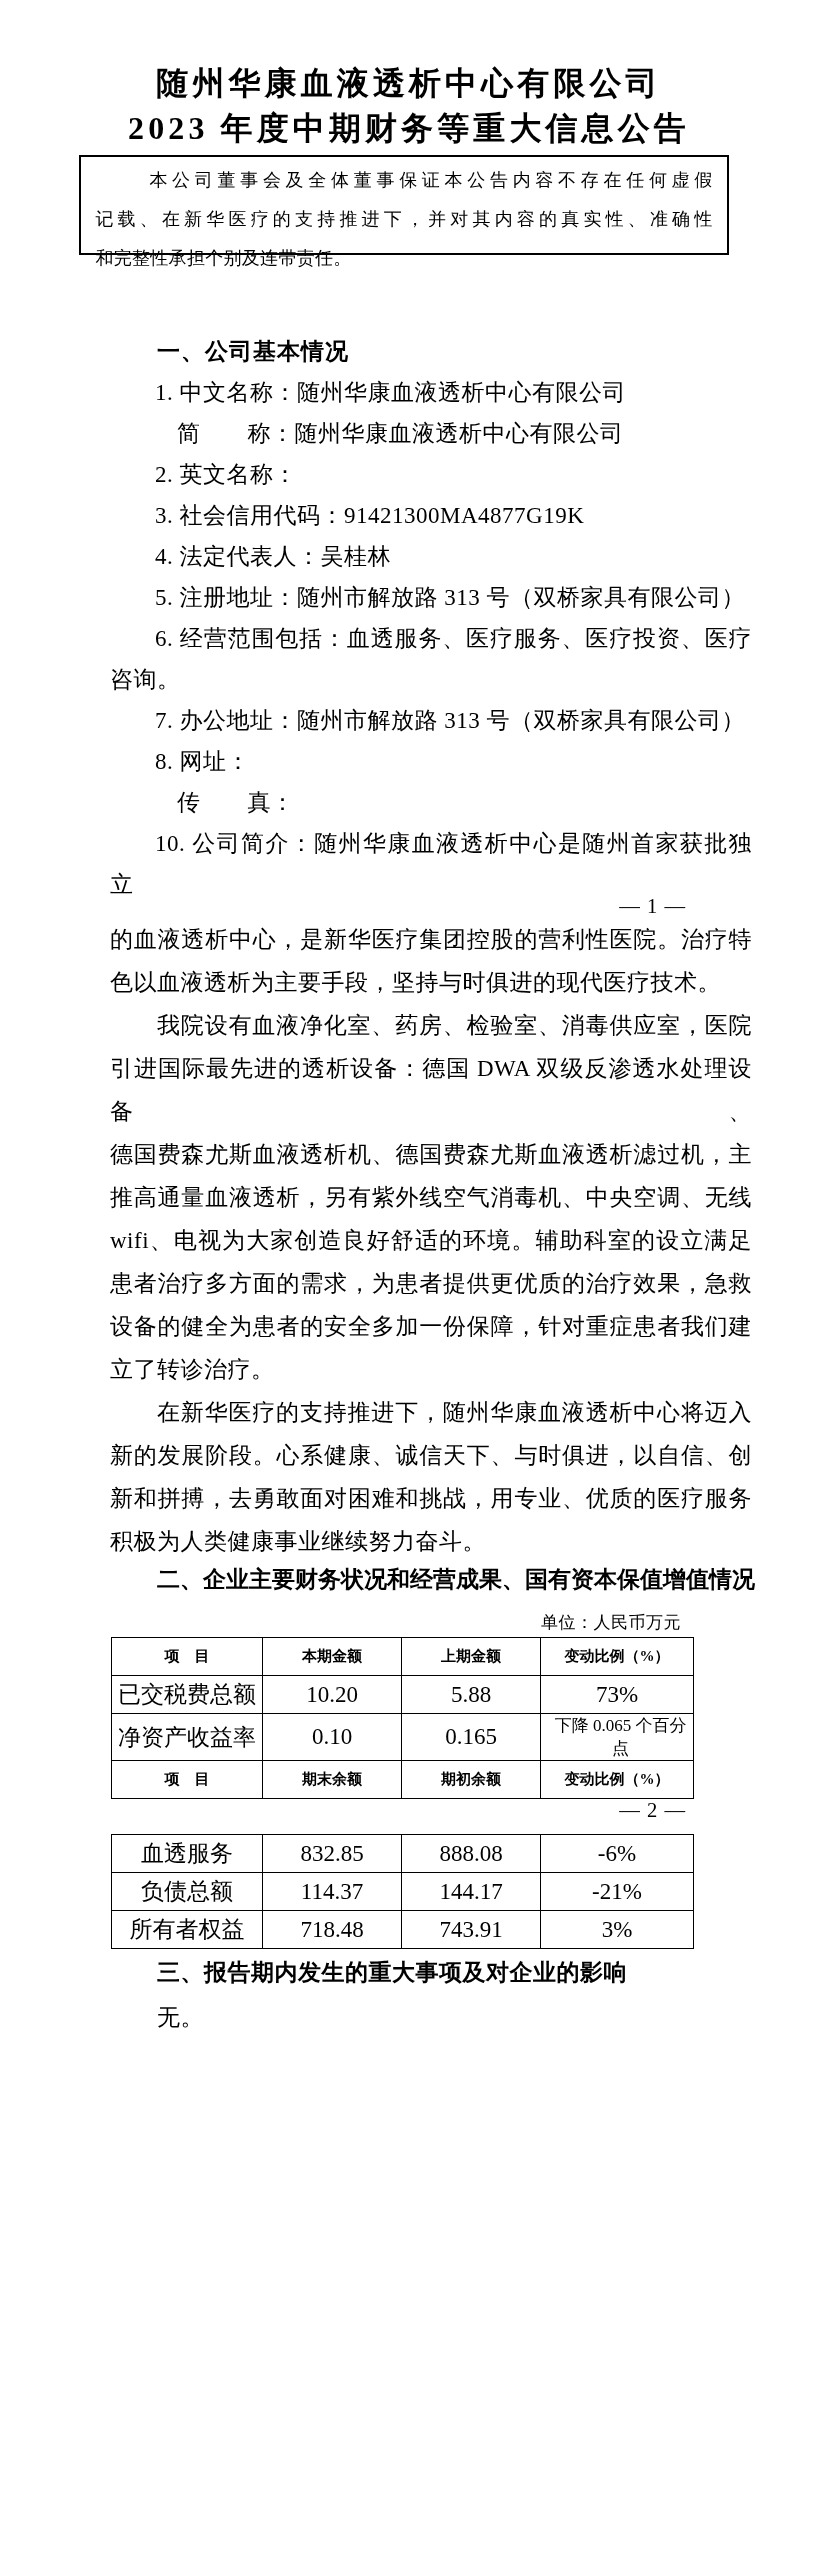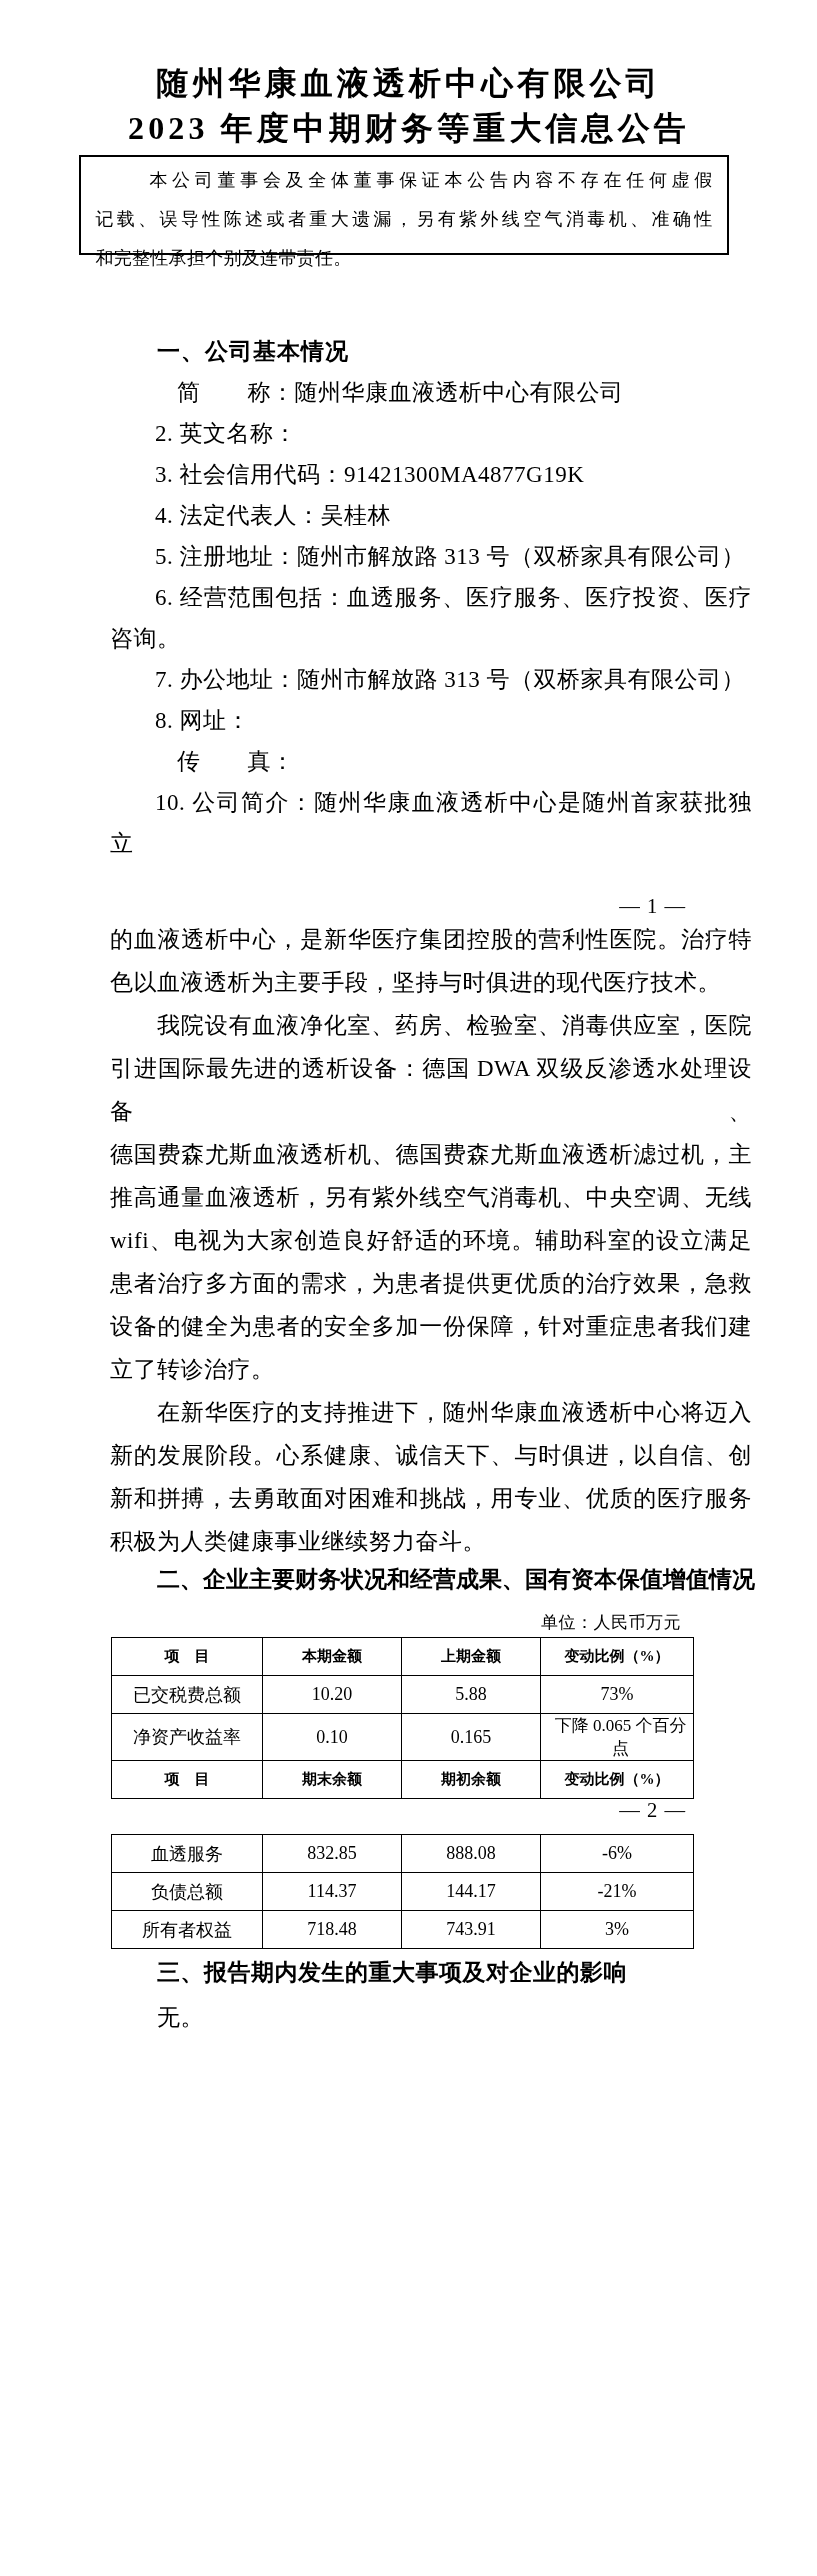--- a/index.html
+++ b/index.html
@@ -34,46 +34,47 @@
 
   .page-marker{left:0;width:818px;box-sizing:border-box;padding-right:132px;
                text-align:right;font-size:20.6px;letter-spacing:1px;}
   .pm1{top:895px;} .pm2{top:1799px;}
 
   .unit-note{top:1611px;left:541px;font-size:17px;letter-spacing:0.5px;}
 
   
   table.fin{border-collapse:collapse;table-layout:fixed;border:1.5px solid #000;}
   table.fin td{border:1px solid #000;text-align:center;vertical-align:middle;
-               height:37px;padding:0;font-size:18px;overflow:hidden;}
+               height:37px;padding:0;font-size:23px;overflow:hidden;}
   table.fin td.hd{font-weight:700;font-size:15px;text-align:center;}
   table.fin td.tight{font-size:17px;padding-left:7px;}
   .tbl1{top:1637px;left:111px;}
   .tbl2{top:1834px;left:111px;}
   .c1{width:151px;} .c2{width:139px;} .c3{width:139px;} .c4{width:153px;}
 
   .wu-line{top:2002px;left:110px;width:642px;font-size:23px;text-indent:47px;letter-spacing:0.5px;}
 </style>
 </head>
 <body>
 
 <div class="abs doc-title">
   <div>随州华康血液透析中心有限公司</div>
   <div>2023 年度中期财务等重大信息公告</div>
 </div>
 
 <div class="abs notice-box">
     <div class="line indent-first fill">本公司董事会及全体董事保证本公告内容不存在任何虚假</div>
-    <div class="line fill">记载、误导性陈述或者重大遗漏，另有紫外线空气消毒机、准确性</div>
+    <div class="line fill">记载、在新华医疗的支持推进下，并对其内容的真实性、准确性</div>
     <div class="line">和完整性承担个别及连带责任。</div>
   </div>
 
 <div class="abs h-sec sec1-h">一、公司基本情况</div>
 
 <div class="abs info-list">
+    <div class="line indent-item">1. 中文名称：随州华康血液透析中心有限公司</div>
     <div class="line indent-cont">简　　称：随州华康血液透析中心有限公司</div>
     <div class="line indent-item">2. 英文名称：</div>
     <div class="line indent-item">3. 社会信用代码：91421300MA4877G19K</div>
     <div class="line indent-item">4. 法定代表人：吴桂林</div>
     <div class="line indent-item">5. 注册地址：随州市解放路 313 号（双桥家具有限公司）</div>
     <div class="line indent-item fill">6. 经营范围包括：血透服务、医疗服务、医疗投资、医疗</div>
     <div class="line">咨询。</div>
     <div class="line indent-item">7. 办公地址：随州市解放路 313 号（双桥家具有限公司）</div>
     <div class="line indent-item">8. 网址：</div>
     <div class="line indent-cont">传　　真：</div>

